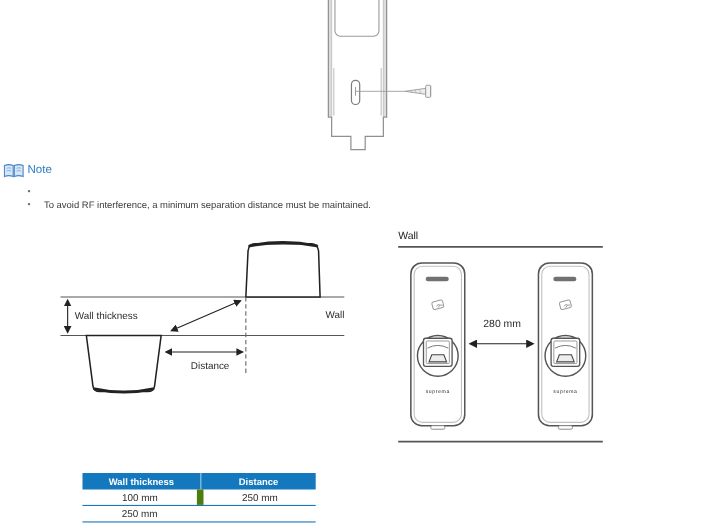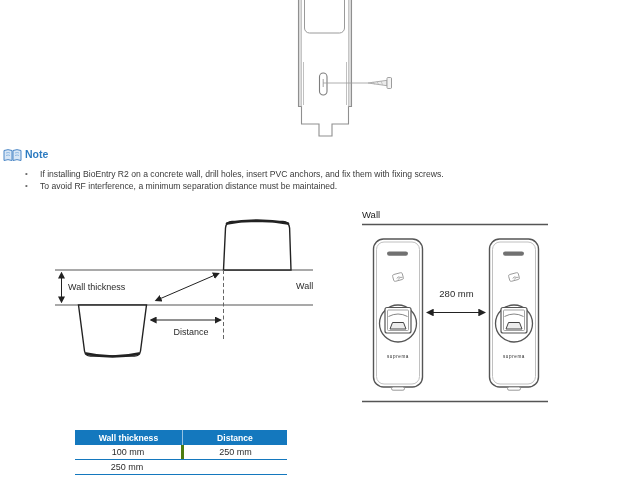--- a/index.html
+++ b/index.html
@@ -5,21 +5,21 @@
   html,body{margin:0;padding:0;}
   body{
     width:640px;height:480px;position:relative;background:#ffffff;overflow:hidden;
     font-family:"Liberation Sans", sans-serif;color:#333;
   }
   .abs{position:absolute;}
   svg text{font-family:"Liberation Sans", sans-serif;fill:#2b2b2b;}
   
   .note-heading{
     position:absolute;left:25px;top:148px;
-    font-size:10.5px;font-weight:bold;color:#2e7cc1;
+    font-size:10.5px;font-weight:normal;color:#2e7cc1;
   }
   .note-bullets{position:absolute;left:25px;top:168px;width:580px;}
   .bullet-row{display:flex;align-items:flex-start;height:12px;line-height:12px;}
   .bullet-dot{width:15px;font-size:8px;color:#6b6b6b;line-height:12px;}
   .bullet-text{font-size:8.6px;color:#3a3a3a;line-height:12px;}
   
   .wall-label-right{
     position:absolute;left:362px;top:209px;font-size:9.5px;color:#222;
   }
   
@@ -28,21 +28,21 @@
   .th{
     height:15px;background:#1478be;color:#fff;font-weight:bold;font-size:8.6px;
     display:flex;align-items:center;justify-content:center;
   }
   .th.c1{width:107px;border-right:1px solid rgba(255,255,255,0.55);}
   .th.c2{width:104px;}
   .td{
     height:14px;font-size:9px;color:#2c2c2c;
     display:flex;align-items:center;justify-content:center;
   }
-  .td.c1{width:107px;border-right:3px solid #4d7c0f;}
+  .td.c1{width:107px;border-right:6px solid #4d7c0f;}
   .td.c2{width:104px;}
   .data-row{border-bottom:1.5px solid #1478be;}
 </style>
 </head>
 <body>
 
 <svg class="abs" style="left:290px;top:0;width:110px;height:140px" viewBox="290 0 110 140">
 
   <path d="M300,0 V106" stroke="#dcdcdc" stroke-width="2.4" fill="none"></path>
   <path d="M350,0 V106" stroke="#dcdcdc" stroke-width="2.4" fill="none"></path>
@@ -69,21 +69,20 @@
 
 <svg class="abs" style="left:3px;top:148px;width:19px;height:15px" viewBox="0 0 19 15">
   <path d="M1,2.5 Q5,0.8 9,2.5 L9,12.5 Q5,10.8 1,12.5 Z" fill="#d7e6f6" stroke="#4a86c6" stroke-width="1"></path>
   <path d="M18,2.5 Q14,0.8 10,2.5 L10,12.5 Q14,10.8 18,12.5 Z" fill="#d7e6f6" stroke="#4a86c6" stroke-width="1"></path>
   <path d="M3,5 Q5.5,4 7,5 M3,7.5 Q5.5,6.5 7,7.5 M12,5 Q14.5,4 16,5 M12,7.5 Q14.5,6.5 16,7.5" stroke="#6fa3d8" stroke-width="0.7" fill="none"></path>
 </svg>
 <div class="note-heading">Note</div>
 <div class="note-bullets">
   <div class="bullet-row">
     <span class="bullet-dot">•</span>
-    <span class="bullet-text">If installing BioEntry R2 on a concrete wall, drill holes, insert PVC anchors, and fix them with fixing screws.</span>
   </div>
   <div class="bullet-row">
     <span class="bullet-dot">•</span>
     <span class="bullet-text">To avoid RF interference, a minimum separation distance must be maintained.</span>
   </div>
 </div>
 
 <svg class="abs" style="left:40px;top:212px;width:280px;height:150px" viewBox="40 212 280 150">
   <defs>
     <marker id="arr" viewBox="0 0 10 10" refX="8" refY="5" markerWidth="7" markerHeight="7" orient="auto-start-reverse">

